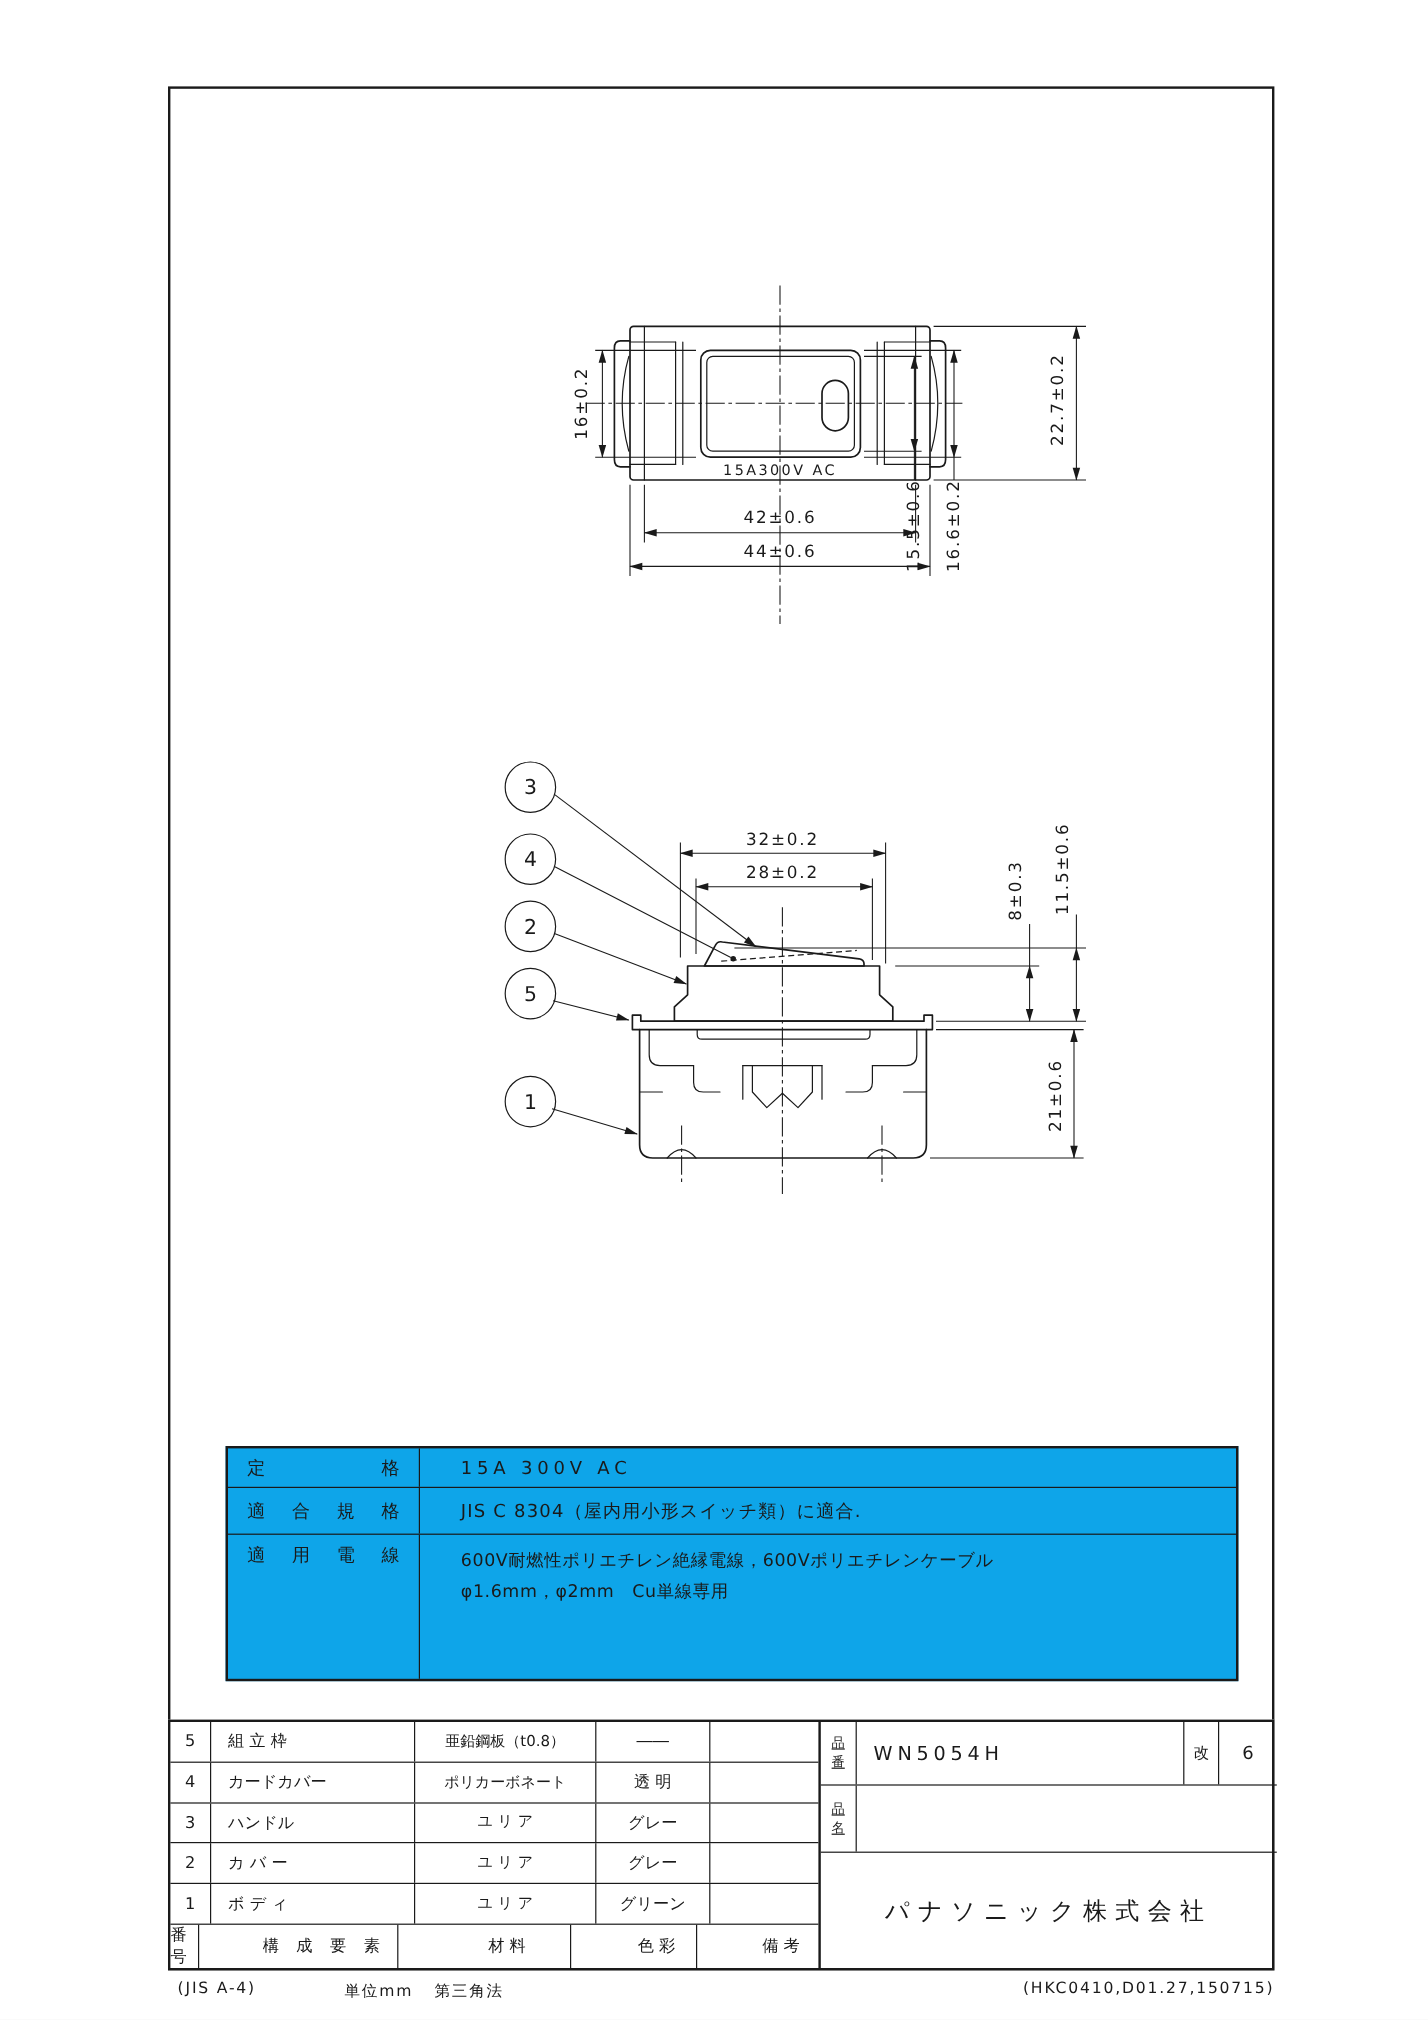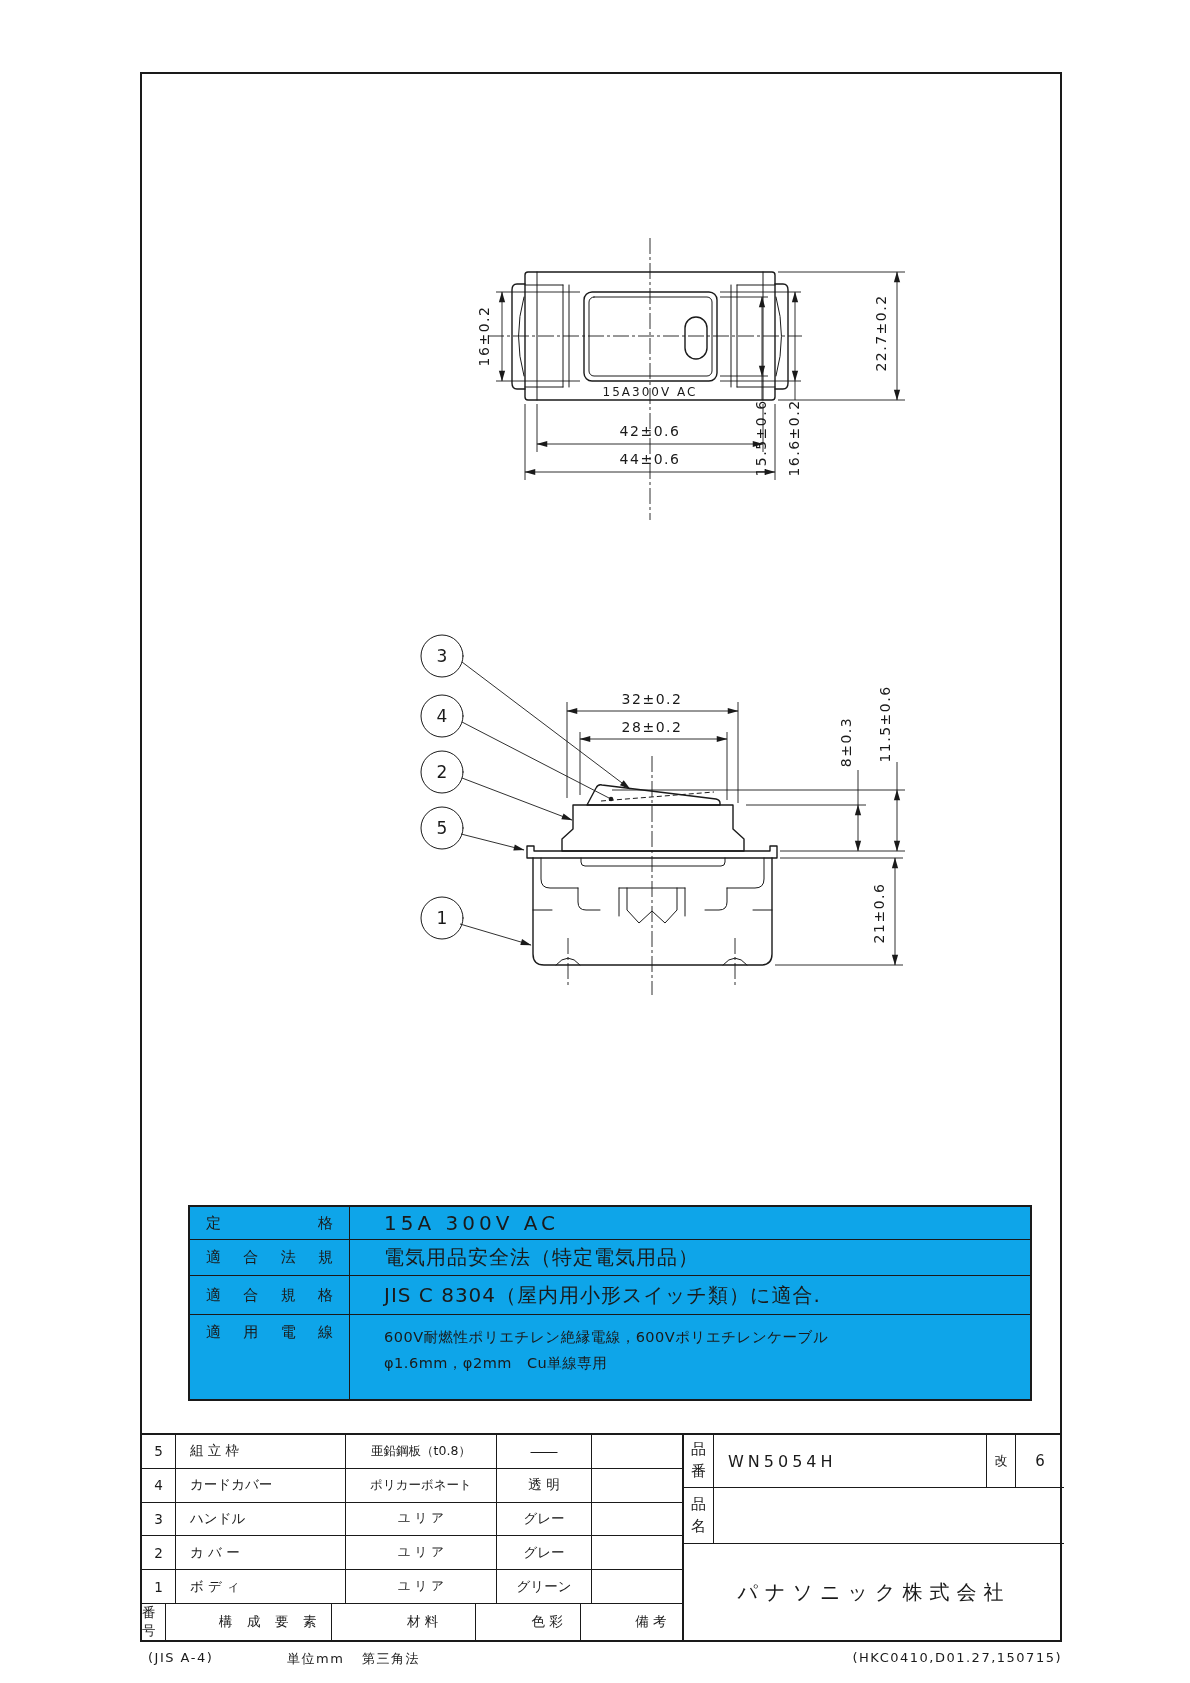--- a/index.html
+++ b/index.html
@@ -11,21 +11,21 @@
   }
   .abs { position:absolute; }
   .frame { left:140px; top:72px; width:922px; height:1570px; border:2px solid #1a1a1a; }
 
   
   .spec { left:188px; top:1205px; width:844px; height:196px; border:2px solid #1a1a1a; display:flex; flex-direction:column; background:#0ea5e9; }
   .spec-row { display:flex; border-bottom:1.5px solid #1a1a1a; }
   .spec-row:last-child { border-bottom:none; flex:1; }
   .spec-label { width:160px; border-right:1.5px solid #1a1a1a; display:flex; align-items:center; padding:0 16px; font-size:15px; }
   .jl { width:100%; text-align:justify; text-align-last:justify; }
-  .spec-value { flex:1; display:flex; align-items:center; padding-left:34px; font-size:20px; letter-spacing:1px; }
+  .spec-value { flex:1; display:flex; align-items:center; padding-left:34px; font-size:15px; letter-spacing:1px; }
   .spec-wirelines { flex:1; padding:9px 0 0 34px; font-size:14.5px; letter-spacing:0.5px; }
   .spec-wirelines div { line-height:26px; }
   .wide { letter-spacing:4px; }
 
   
   .band { left:140px; top:1433px; width:922px; height:209px; border:2px solid #1a1a1a; background:#fff; }
   .parts { position:absolute; left:0; top:0; width:540px; height:100%; display:flex; flex-direction:column; }
   .prow { flex:1; display:flex; border-bottom:1.2px solid #1a1a1a; }
   .prow:last-child { border-bottom:none;gap:39px; }
   .pc { border-right:1.2px solid #1a1a1a; display:flex; align-items:center; font-size:13.5px; }
@@ -35,21 +35,21 @@
   .pc.col { width:95px; justify-content:center; }
   .pc.rem { width:90px; border-right:none; justify-content:center; }
   .hdr .pc { font-size:13.5px; }
 
   .tblock { position:absolute; left:540px; top:0; width:382px; height:100%; border-left:2px solid #1a1a1a; display:flex; flex-direction:column; }
   .t-title { height:56px; border-bottom:1.5px solid #1a1a1a; display:flex; align-items:center; justify-content:center; font-size:21px; letter-spacing:10px; }
   .t-pno { height:53px; border-bottom:1.5px solid #1a1a1a; display:flex; }
   .t-name { height:56px; border-bottom:1.5px solid #1a1a1a; display:flex; }
   .t-co { flex:1; display:flex; align-items:center; justify-content:center; font-size:20px; letter-spacing:7px; }
   .t-lab { width:30px; border-right:1.2px solid #1a1a1a; display:flex; align-items:center; justify-content:center; text-align:center;
-           font-size:15px; line-height:1.45; word-break:break-all; padding:0 8px; }
+           font-size:11px; line-height:1.45; word-break:break-all; padding:0 8px;text-decoration:underline; }
   .t-val { flex:1; display:flex; align-items:center; padding-left:14px; font-size:16px; letter-spacing:4px; }
   .t-kai { width:30px; border-left:1.2px solid #1a1a1a; border-right:1.2px solid #1a1a1a; display:flex; align-items:center; justify-content:center; font-size:13px; }
   .t-rev { width:48px; display:flex; align-items:center; justify-content:center; font-size:15px; }
   .t-nval { flex:1; display:flex; flex-direction:column; justify-content:center; padding-left:12px; font-size:14px; line-height:25px; letter-spacing:0.5px; }
 
   
   .foot { top:1650px; font-size:13px; letter-spacing:1.5px; }
 
   
   svg .ol  { fill:none; stroke:#1a1a1a; stroke-width:1.4; stroke-linejoin:round; stroke-linecap:round; }
@@ -218,26 +218,20 @@
     </g>
   </svg>
 
   <div class="abs spec">
     <div class="spec-row" style="height:33px">
       <div class="spec-label">
           <div class="jl">定 格</div>
         </div>
       <div class="spec-value wide">15A 300V AC</div>
     </div>
-    <div class="spec-row" style="height:36px">
-      <div class="spec-label">
-          <div class="jl">適 合 法 規</div>
-        </div>
-      <div class="spec-value">電気用品安全法（特定電気用品）</div>
-    </div>
     <div class="spec-row" style="height:39px">
       <div class="spec-label">
           <div class="jl">適 合 規 格</div>
         </div>
       <div class="spec-value">JIS C 8304（屋内用小形スイッチ類）に適合.</div>
     </div>
     <div class="spec-row">
       <div class="spec-label" style="align-items:flex-start;padding-top:8px">
           <div class="jl">適 用 電 線</div>
         </div>

